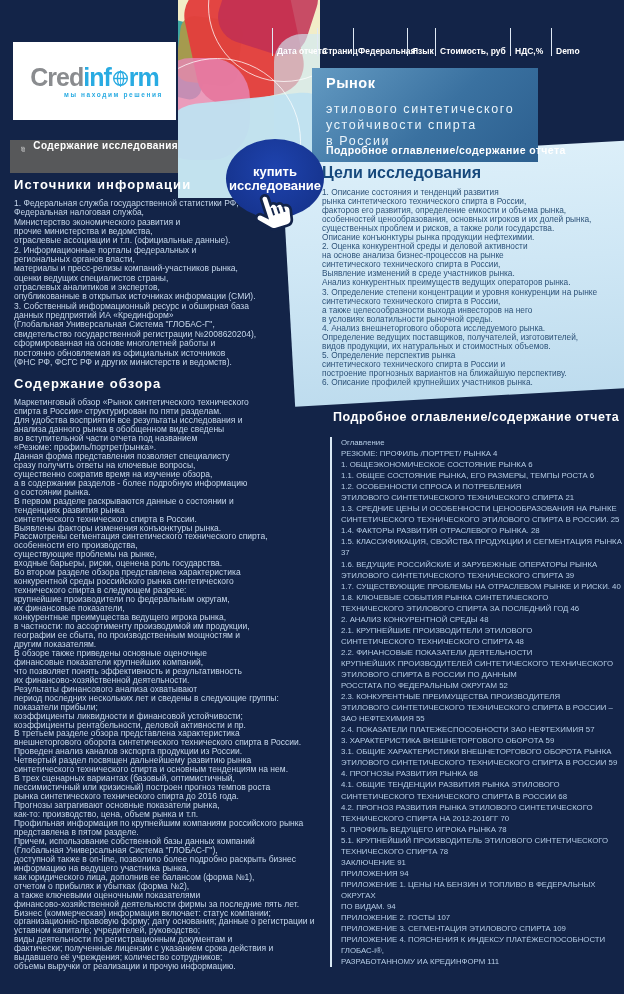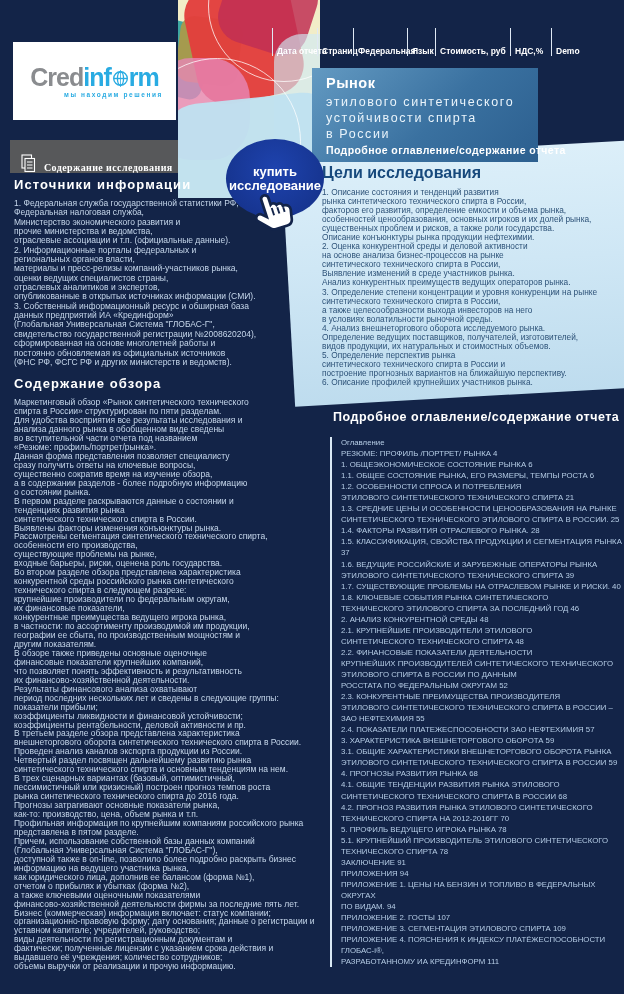--- a/index.html
+++ b/index.html
@@ -39,30 +39,30 @@
   .sh-crimson{left:44px;top:-34px;width:92px;height:84px;background:#c12f54;border-radius:26px;transform:rotate(18deg);opacity:.85;}
   .sh-pink{left:-26px;top:58px;width:98px;height:102px;background:#e787b8;border-radius:40%;opacity:.8;}
   .sh-paleblue{left:96px;top:34px;width:72px;height:130px;background:#cfe9f4;border-radius:28px;opacity:.65;}
   .sh-lightblue{left:-12px;top:98px;width:175px;height:115px;background:#bfe1f0;border-radius:35px 35px 0 0;transform:rotate(-6deg);opacity:.95;}
   .arc{border:1px solid rgba(255,255,255,.75);border-radius:50%;background:transparent;}
   .arc1{left:-44px;top:58px;width:165px;height:165px;}
   .arc2{left:30px;top:-70px;width:150px;height:150px;}
   
   .contents-tab{
     position:absolute;left:10px;top:140px;width:168px;height:33px;background:#57585a;
-    display:flex;align-items:flex-end;gap:8px;padding-left:11px;box-sizing:border-box;font-family:Liberation Serif, serif;
+    display:flex;align-items:flex-start;gap:8px;padding-left:11px;box-sizing:border-box;
   }
   .contents-tab-label{color:#ffffff;font-weight:bold;font-size:10px;letter-spacing:.4px;white-space:nowrap;}
   
   .title-box{
     position:absolute;left:312px;top:68px;width:226px;height:94px;
     background:linear-gradient(135deg,#639ac2 0%,#3a71a0 55%,#2c5f8f 100%);
     padding:7px 0 0 14px;box-sizing:border-box;z-index:5;
   }
-  .title-main{color:#ffffff;font-weight:bold;font-size:14.5px;letter-spacing:.5px;margin-bottom:3px;}
+  .title-main{color:#ffffff;font-weight:bold;font-size:14.5px;letter-spacing:.5px;margin-bottom:10px;}
   .title-sub{color:#eaf4fb;font-size:12.5px;letter-spacing:1.6px;line-height:16px;white-space:nowrap;}
   .title-caption{
     position:absolute;left:14px;bottom:6px;color:#ffffff;font-weight:bold;font-size:10.5px;
     letter-spacing:.4px;white-space:nowrap;
   }
   
   .goals-sheet{
     position:absolute;left:288px;top:150px;width:352px;height:247px;
     background:linear-gradient(180deg,#dcEFf9 0%,#cfe7f5 45%,#bedcee 100%);
     transform:rotate(-3.2deg);z-index:2;

